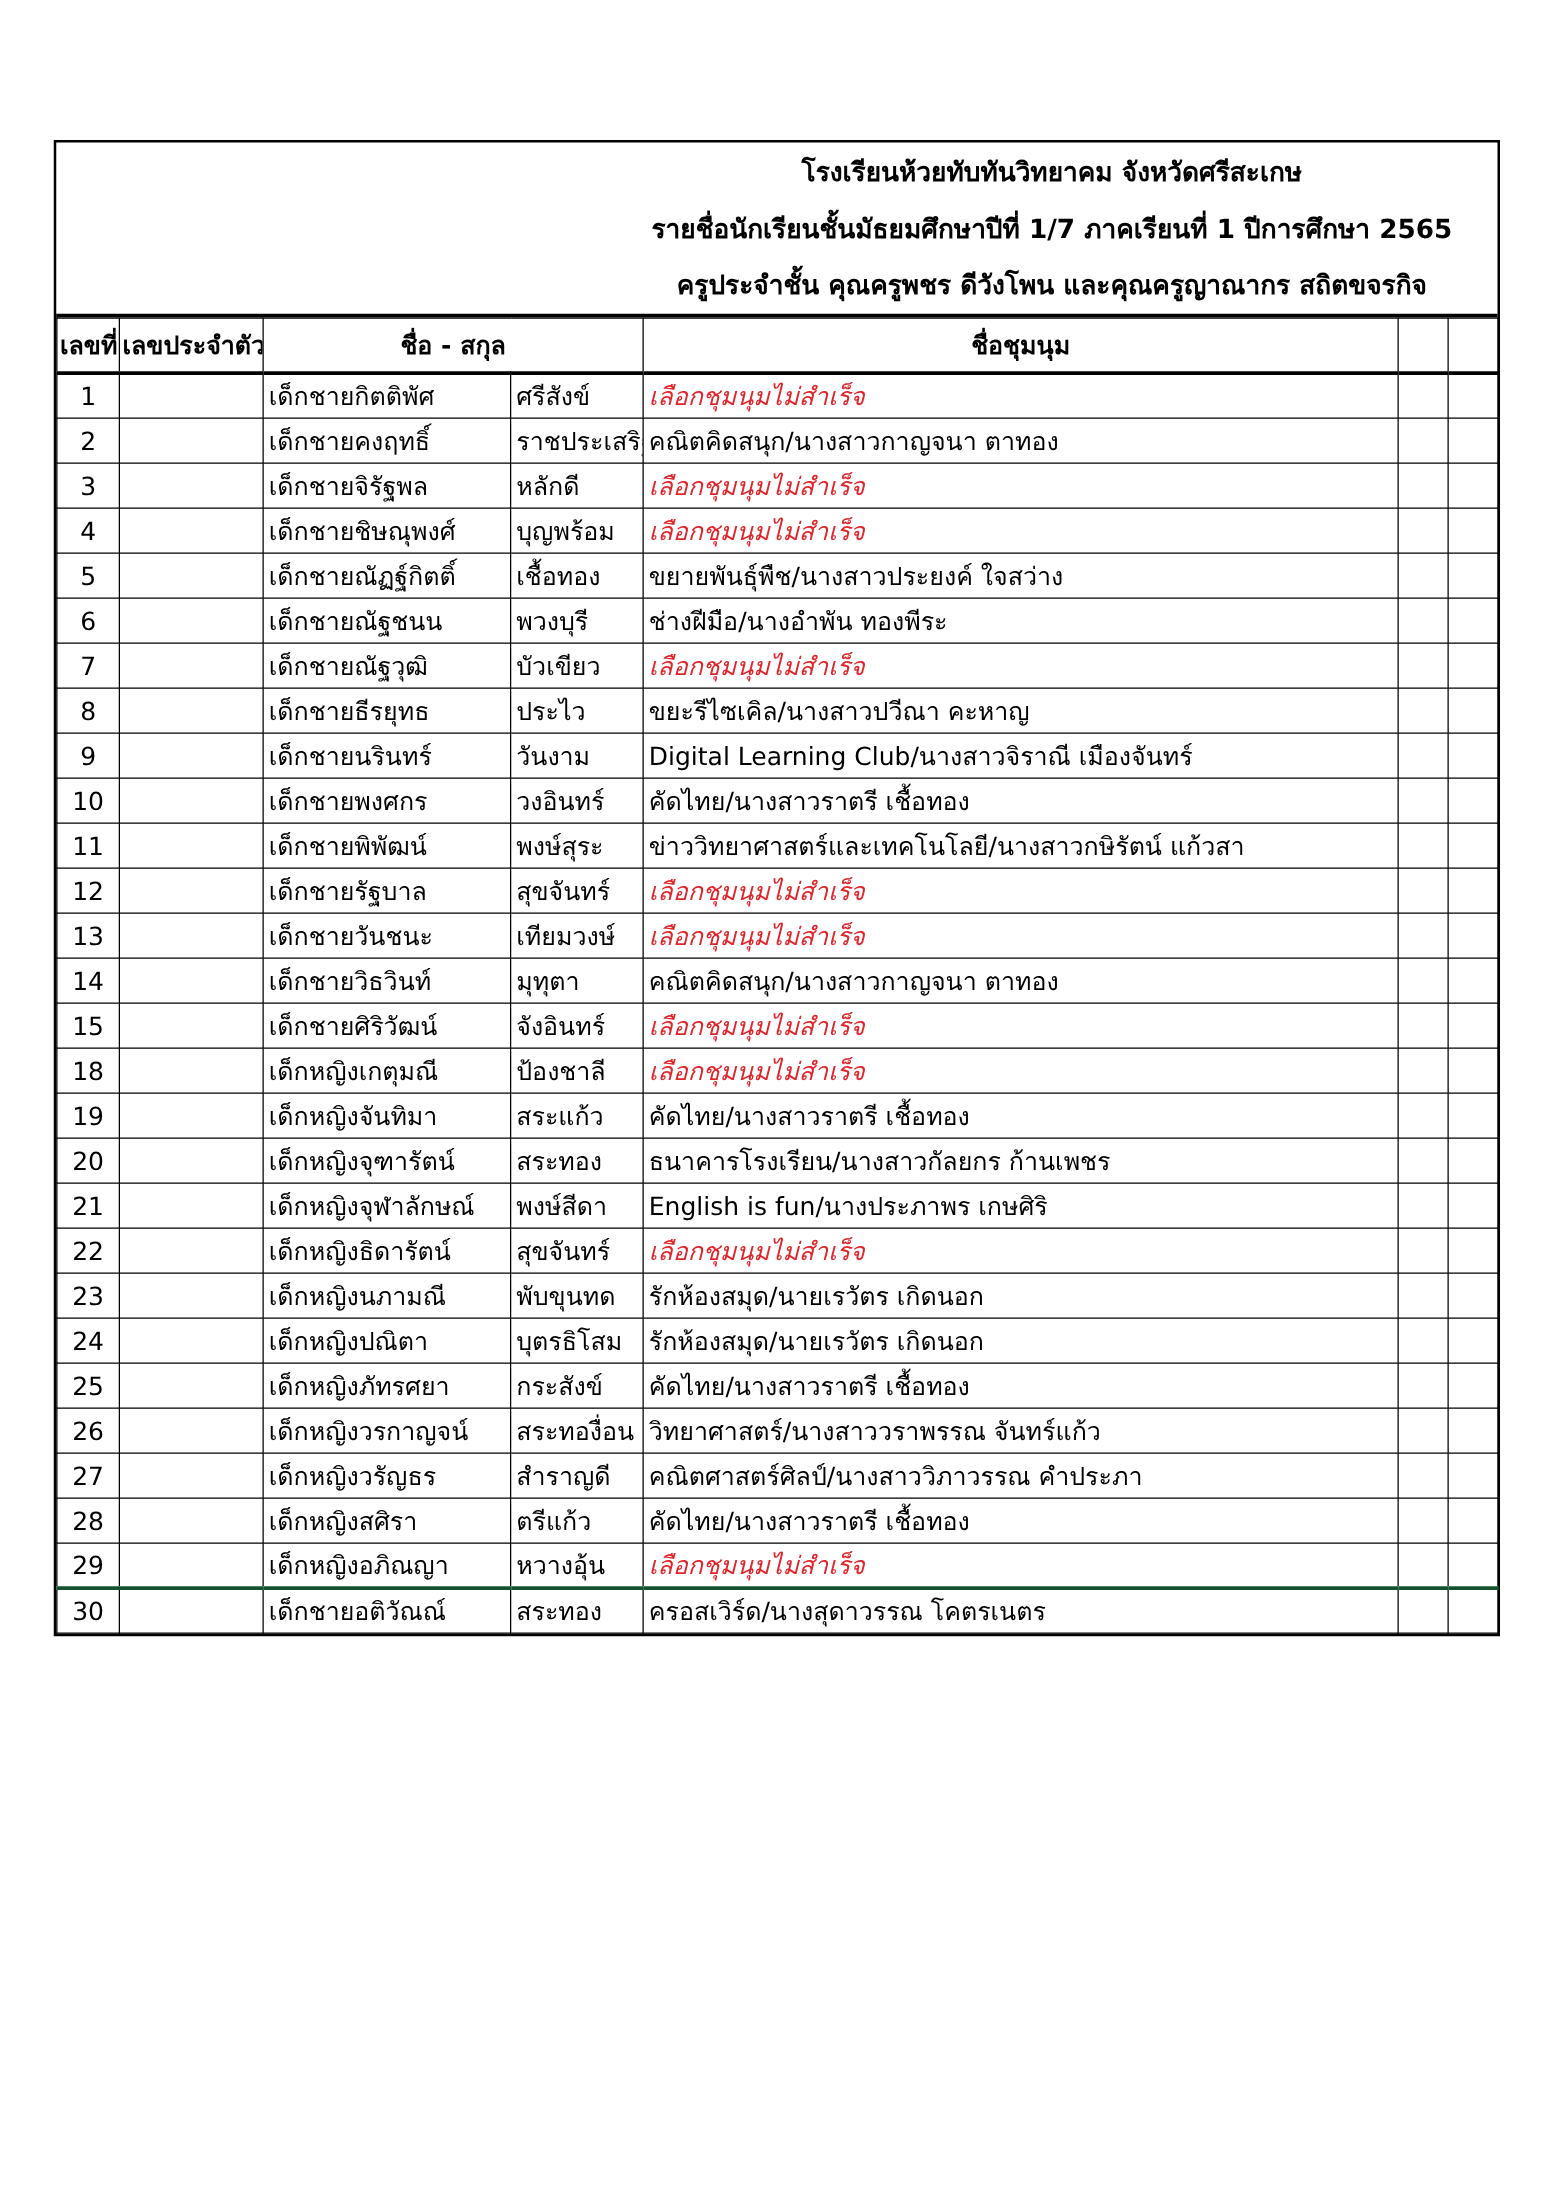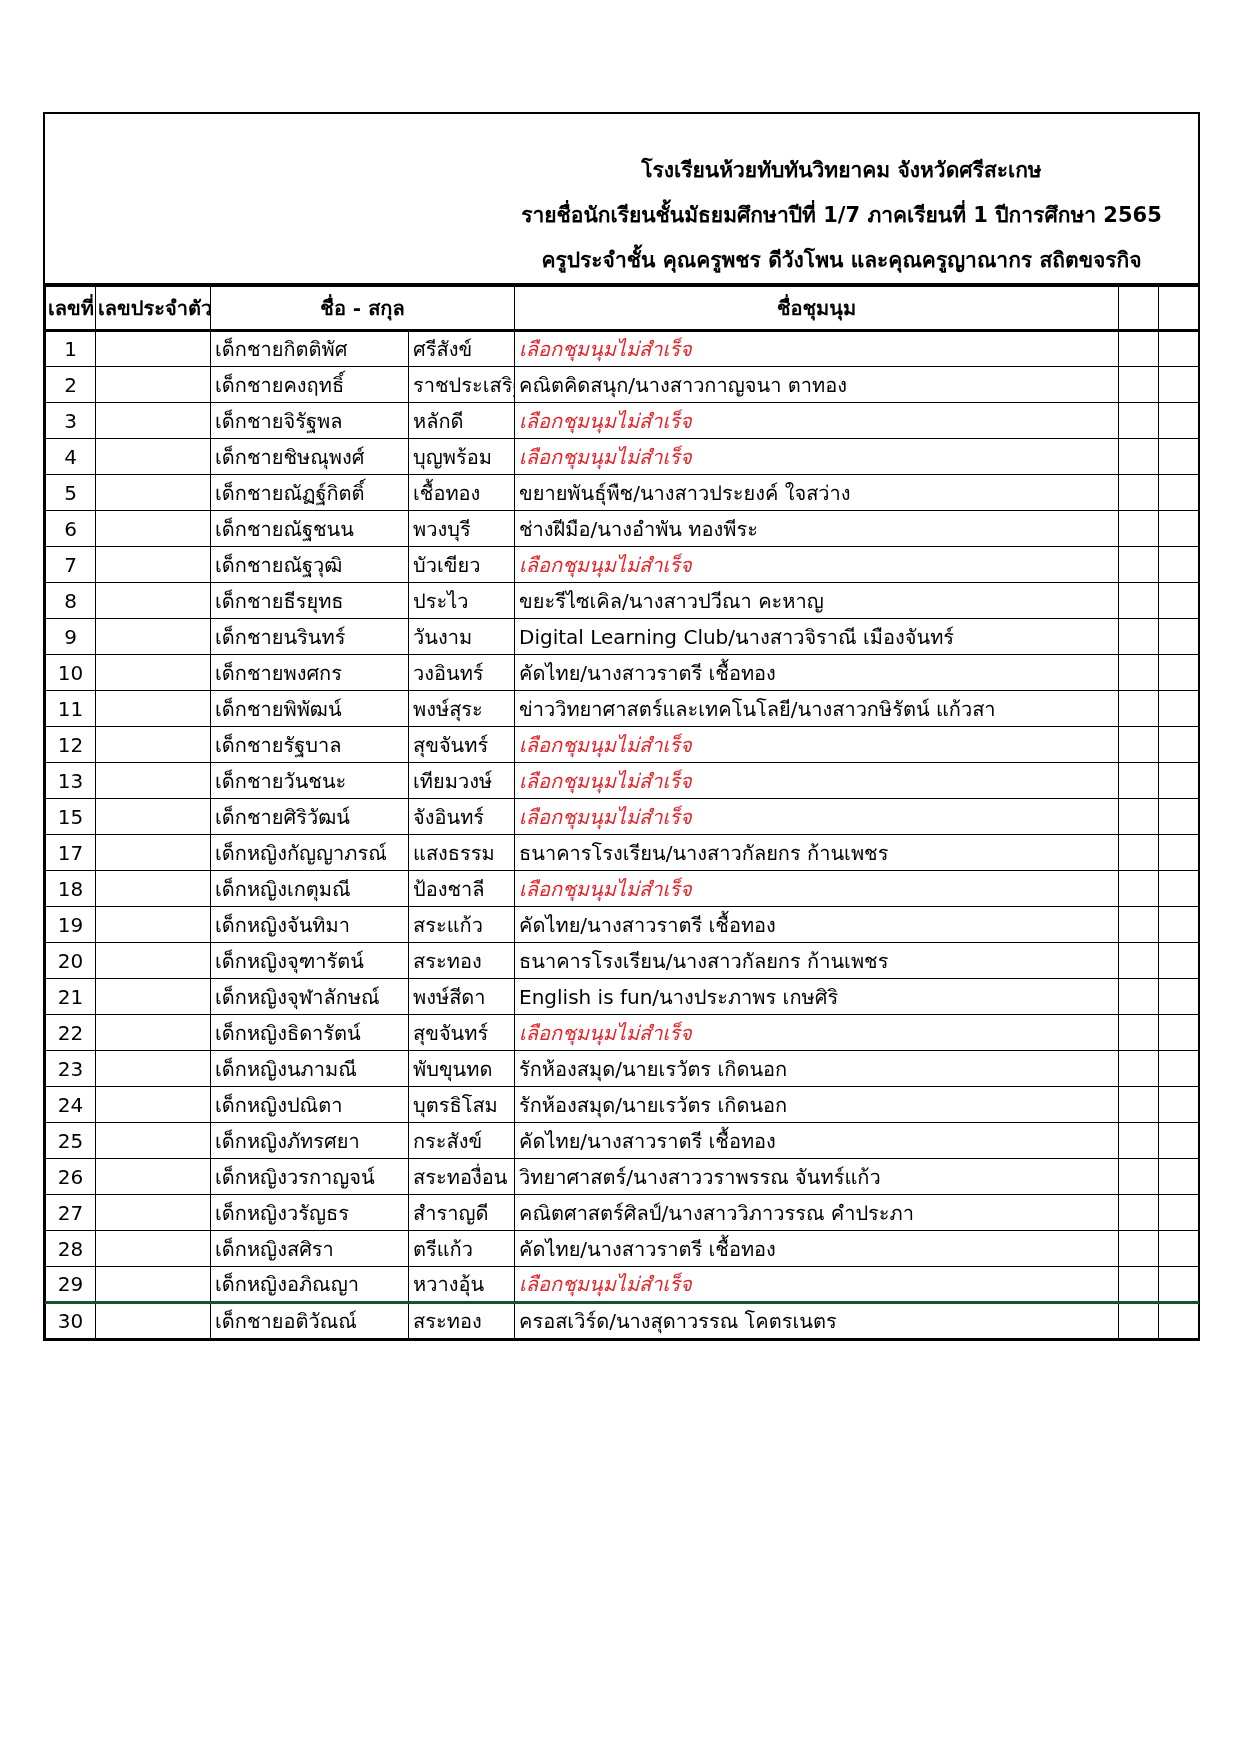--- a/index.html
+++ b/index.html
@@ -1,18 +1,18 @@
 <!DOCTYPE html>
 <html><head>
 <meta charset="utf-8">
 <style>
   html, body { margin: 0; padding: 0; background: #ffffff; }
   body { width: 1240px; height: 1754px; position: relative; font-family: "DejaVu Sans", "Liberation Sans", sans-serif; color: #000; }
   .sheet { position: absolute; left: 43px; top: 112px; width: 1157px; border: 2px solid #000; box-sizing: border-box; }
-  .titlebox { height: 137px; border-bottom: 3px solid #000; position: relative; margin-top: 32px; }
+  .titlebox { height: 137px; border-bottom: 3px solid #000; position: relative; }
   .tline { position: absolute; left: 0; right: 0; text-align: center; font-size: 21px; font-weight: bold; padding-left: 440px; box-sizing: border-box; white-space: nowrap; }
   .t1 { top: 7px; }
   .t2 { top: 52px; }
   .t3 { top: 97px; }
   table { border-collapse: collapse; width: 100%; table-layout: fixed; }
   td, th { border: 1.5px solid #000; padding: 0 4px; height: 36px; font-size: 20px; white-space: nowrap; overflow: hidden; box-sizing: border-box; }
   th { font-weight: bold; height: 44px; border-bottom: 3px solid #000; }
   td.no { text-align: center; }
   td.red { color: #e0262c; font-style: italic; }
   tr.last td { height: 36px; border-top: 3px solid #14532d; }
@@ -160,34 +160,34 @@
         <tr>
           <td class="no">13</td>
           <td></td>
           <td>เด็กชายวันชนะ</td>
           <td>เทียมวงษ์</td>
           <td class="red" style="color: rgb(224, 38, 44);">เลือกชุมนุมไม่สำเร็จ</td>
           <td></td>
           <td></td>
         </tr>
         <tr>
+          <td class="no">14</td>
+          <td></td>
+          <td>เด็กชายวิธวินท์</td>
+          <td>มุทุตา</td>
+          <td>คณิตคิดสนุก/นางสาวกาญจนา ตาทอง</td>
+          <td></td>
+          <td></td>
+        </tr>
+        <tr>
           <td class="no">15</td>
           <td></td>
           <td>เด็กชายศิริวัฒน์</td>
           <td>จังอินทร์</td>
           <td class="red" style="color: rgb(224, 38, 44);">เลือกชุมนุมไม่สำเร็จ</td>
-          <td></td>
-          <td></td>
-        </tr>
-        <tr>
-          <td class="no">17</td>
-          <td></td>
-          <td>เด็กหญิงกัญญาภรณ์</td>
-          <td>แสงธรรม</td>
-          <td>ธนาคารโรงเรียน/นางสาวกัลยกร ก้านเพชร</td>
           <td></td>
           <td></td>
         </tr>
         <tr>
           <td class="no">18</td>
           <td></td>
           <td>เด็กหญิงเกตุมณี</td>
           <td>ป้องชาลี</td>
           <td class="red" style="color: rgb(224, 38, 44);">เลือกชุมนุมไม่สำเร็จ</td>
           <td></td>

